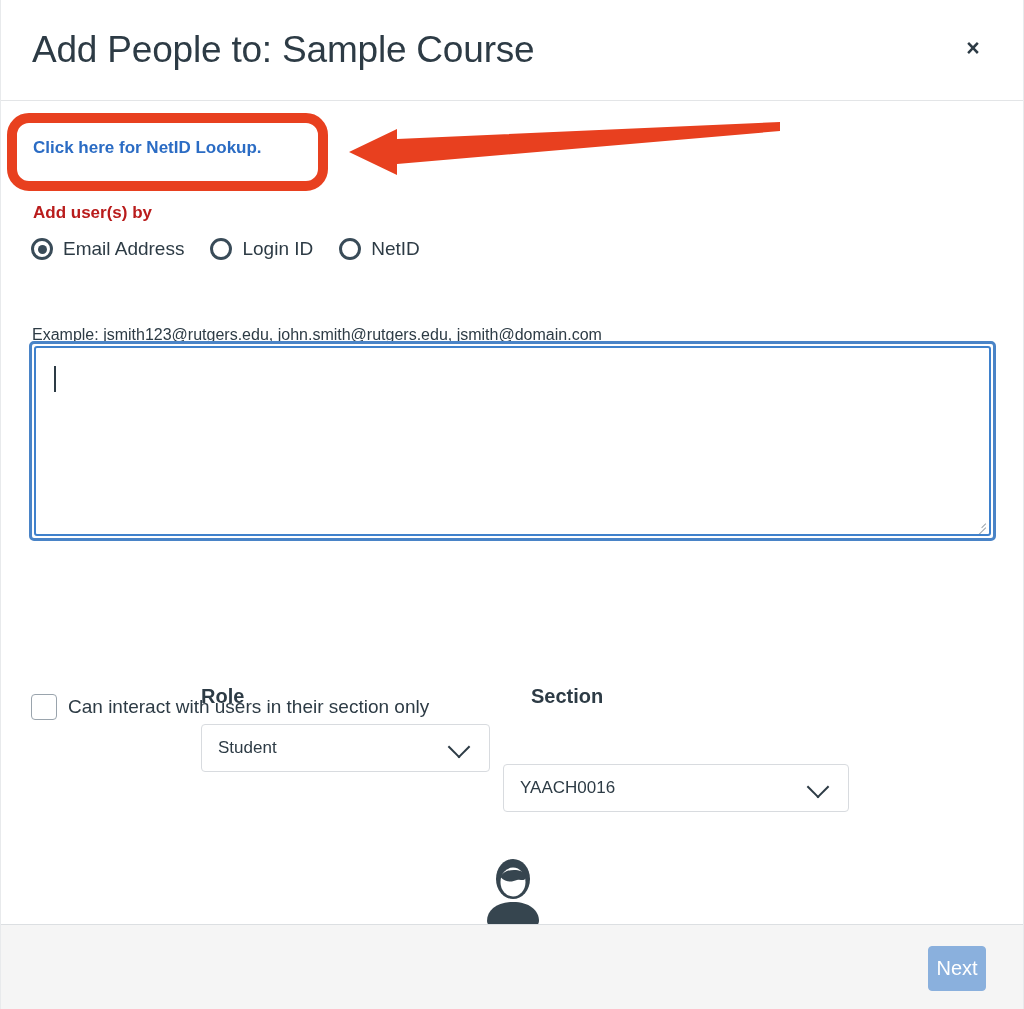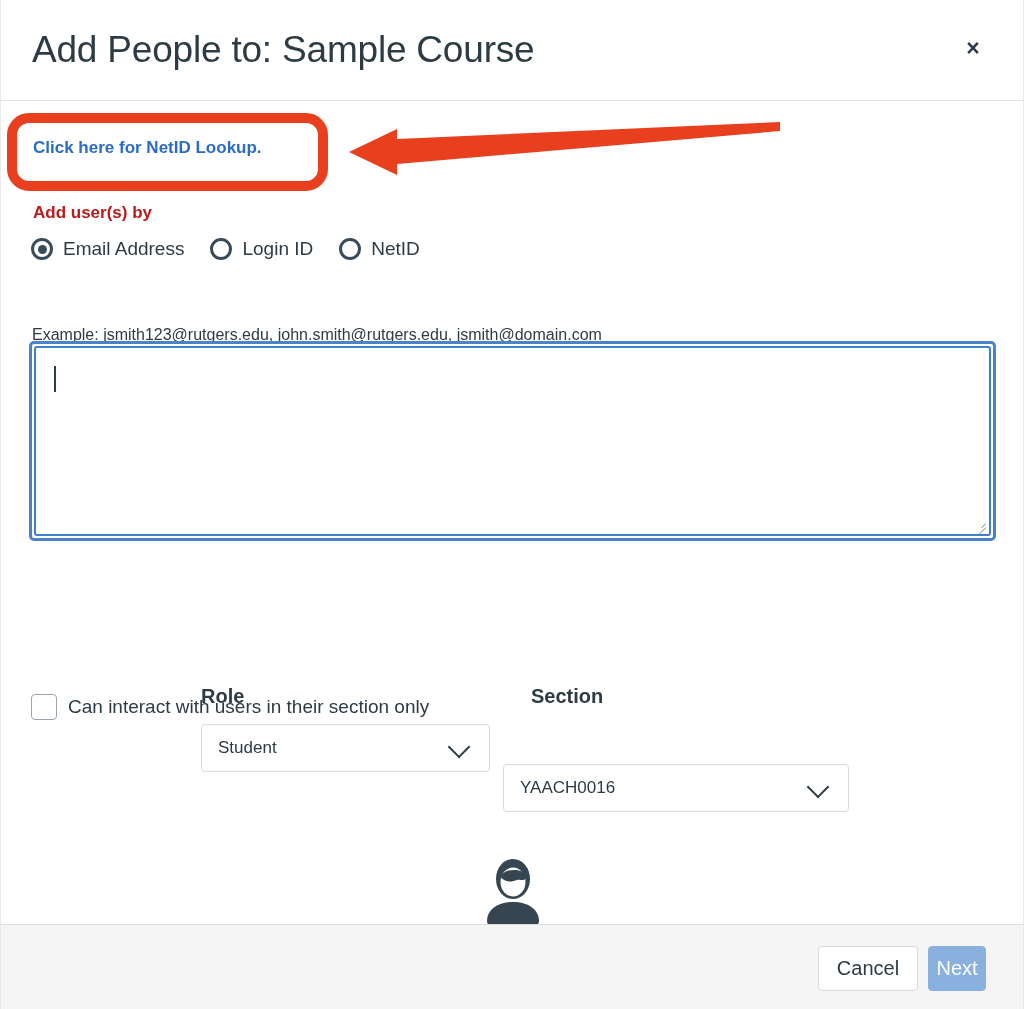--- a/index.html
+++ b/index.html
@@ -398,21 +398,20 @@
         <ellipse cx="34" cy="24" rx="12.5" ry="14.5" fill="#ffffff"></ellipse>
         <path d="M21.5 19 C25 10 43 10 47 17 C47 25 42 20.5 38 22 C33 24 27 25 21.5 19 Z" fill="#36454f"></path>
         <path d="M34 44 C50 44 60 52 60 63 C60 69 52 72 34 72 C16 72 8 69 8 63 C8 52 18 44 34 44 Z" fill="#36454f"></path>
       </svg>
     </div>
 
     <div class="hint-text">When adding multiple users, use a comma or line break to separate users.</div>
   </div>
 
   <div class="modal-footer">
-    <div class="btn" id="btn-cancel">Cancel</div>
     <div class="btn" id="btn-next">Next</div>
   </div>
 
   <svg class="annotation-layer" width="1024" height="1009" viewBox="0 0 1024 1009" xmlns="http://www.w3.org/2000/svg">
     <rect x="11" y="118" width="311" height="68" rx="17" ry="17" fill="none" stroke="#e8401f" stroke-width="10"></rect>
     <polygon points="348,152 396,129 396,139 779,122 779,131 396,164 396,175" fill="#e8401f"></polygon>
   </svg>
 
 </div>
 

